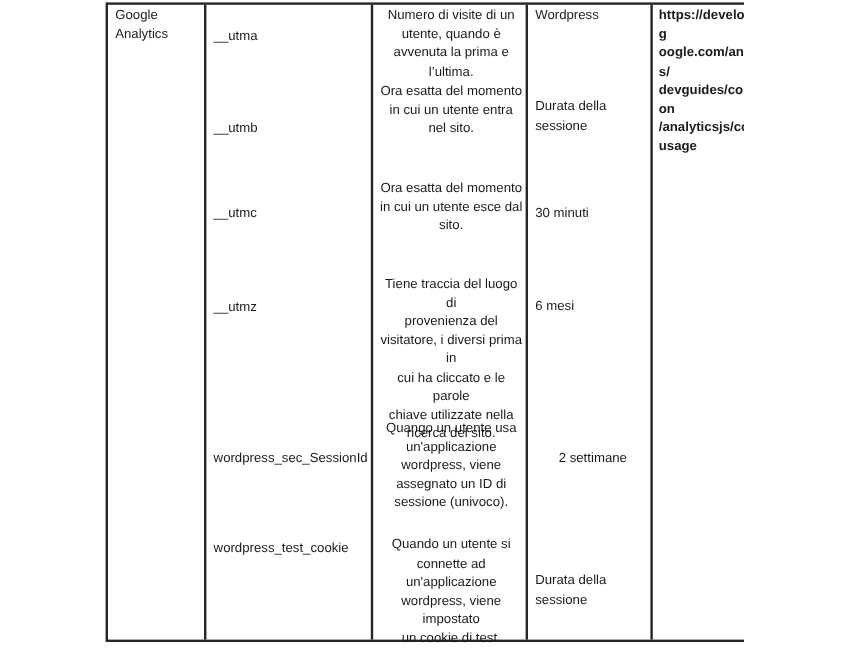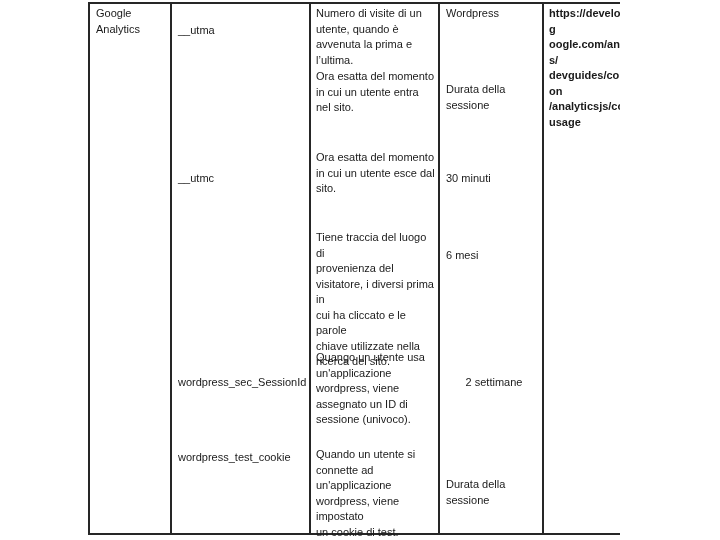--- a/index.html
+++ b/index.html
@@ -38,40 +38,42 @@
   .vline.c4 { left: 452px; }
   .txt {
     position: absolute;
     font-size: 11px;
     line-height: 15.5px;
     white-space: pre-line;
     color: #1a1a1a;
   }
   .provider { width: 72px; }
   .cookie-name { width: 128px; margin-top: 16px; }
-  .desc { width: 120px; }
+  .desc { width: 120px; text-align: center; }
   .dur { width: 96px; }
   .url { width: 102px; word-break: break-all; font-weight: bold; }
 </style>
 </head>
 <body>
 
 <div class="page">
   <div class="cookie-table">
 
     <div class="vline c1"></div>
     <div class="vline c2"></div>
     <div class="vline c3"></div>
     <div class="vline c4"></div>
 
     <div class="txt provider" style="left:6px; top:2px;">Google
 Analytics</div>
 
     <div class="txt cookie-name" style="left:88px; top:3px;">__utma</div>
+    <div class="txt cookie-name" style="left:88px; top:80px;">__utmb</div>
     <div class="txt cookie-name" style="left:88px; top:151px;">__utmc</div>
+    <div class="txt cookie-name" style="left:88px; top:229px;">__utmz</div>
     <div class="txt cookie-name" style="left:88px; top:355px;">wordpress_sec_SessionId</div>
     <div class="txt cookie-name" style="left:88px; top:430px;">wordpress_test_cookie</div>
 
     <div class="txt desc" style="left:226px; top:2px;">Numero di visite di un
 utente, quando è
 avvenuta la prima e
 l’ultima.</div>
     <div class="txt desc" style="left:226px; top:65px;">Ora esatta del momento
 in cui un utente entra
 nel sito.</div>

